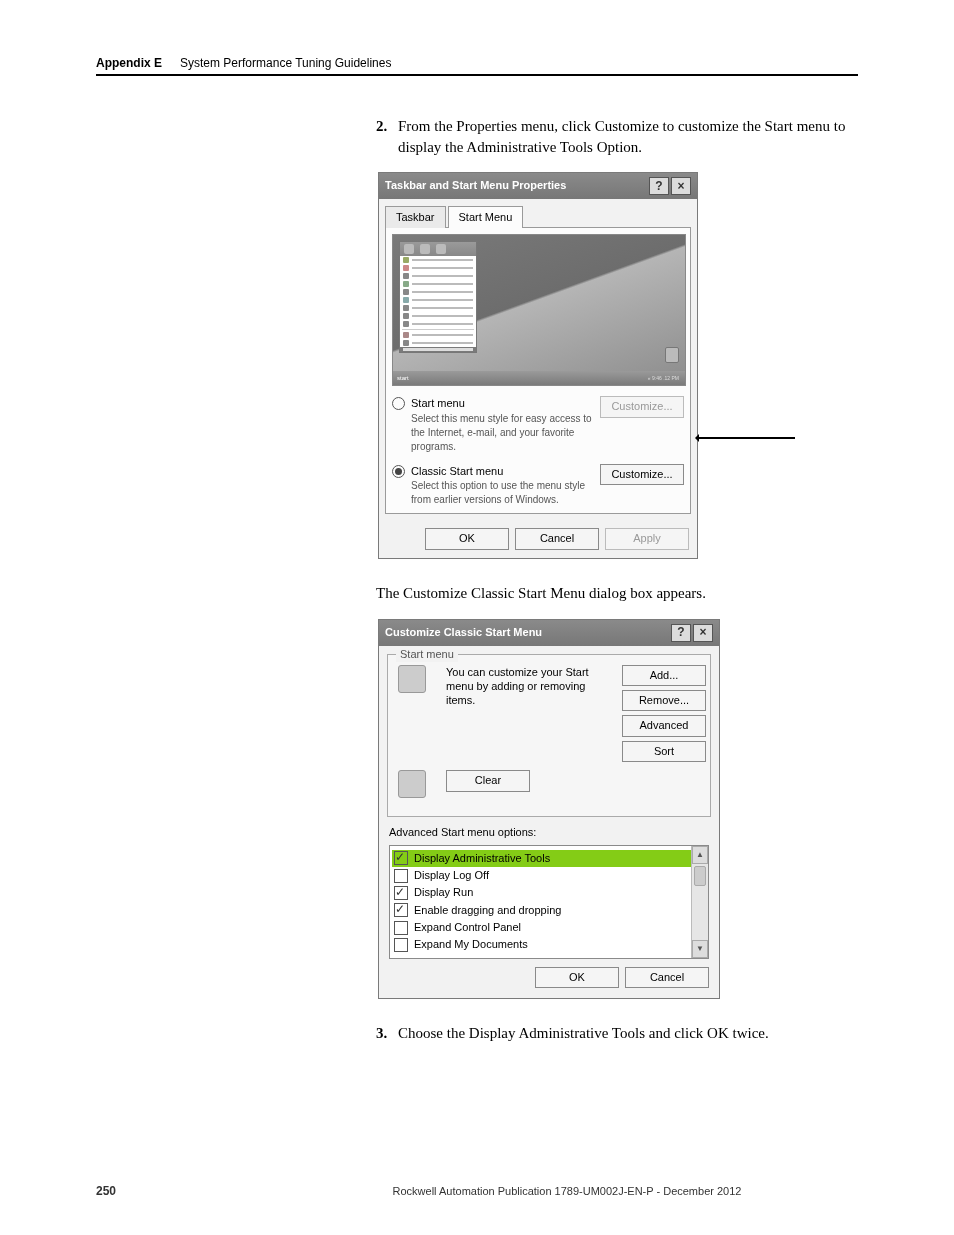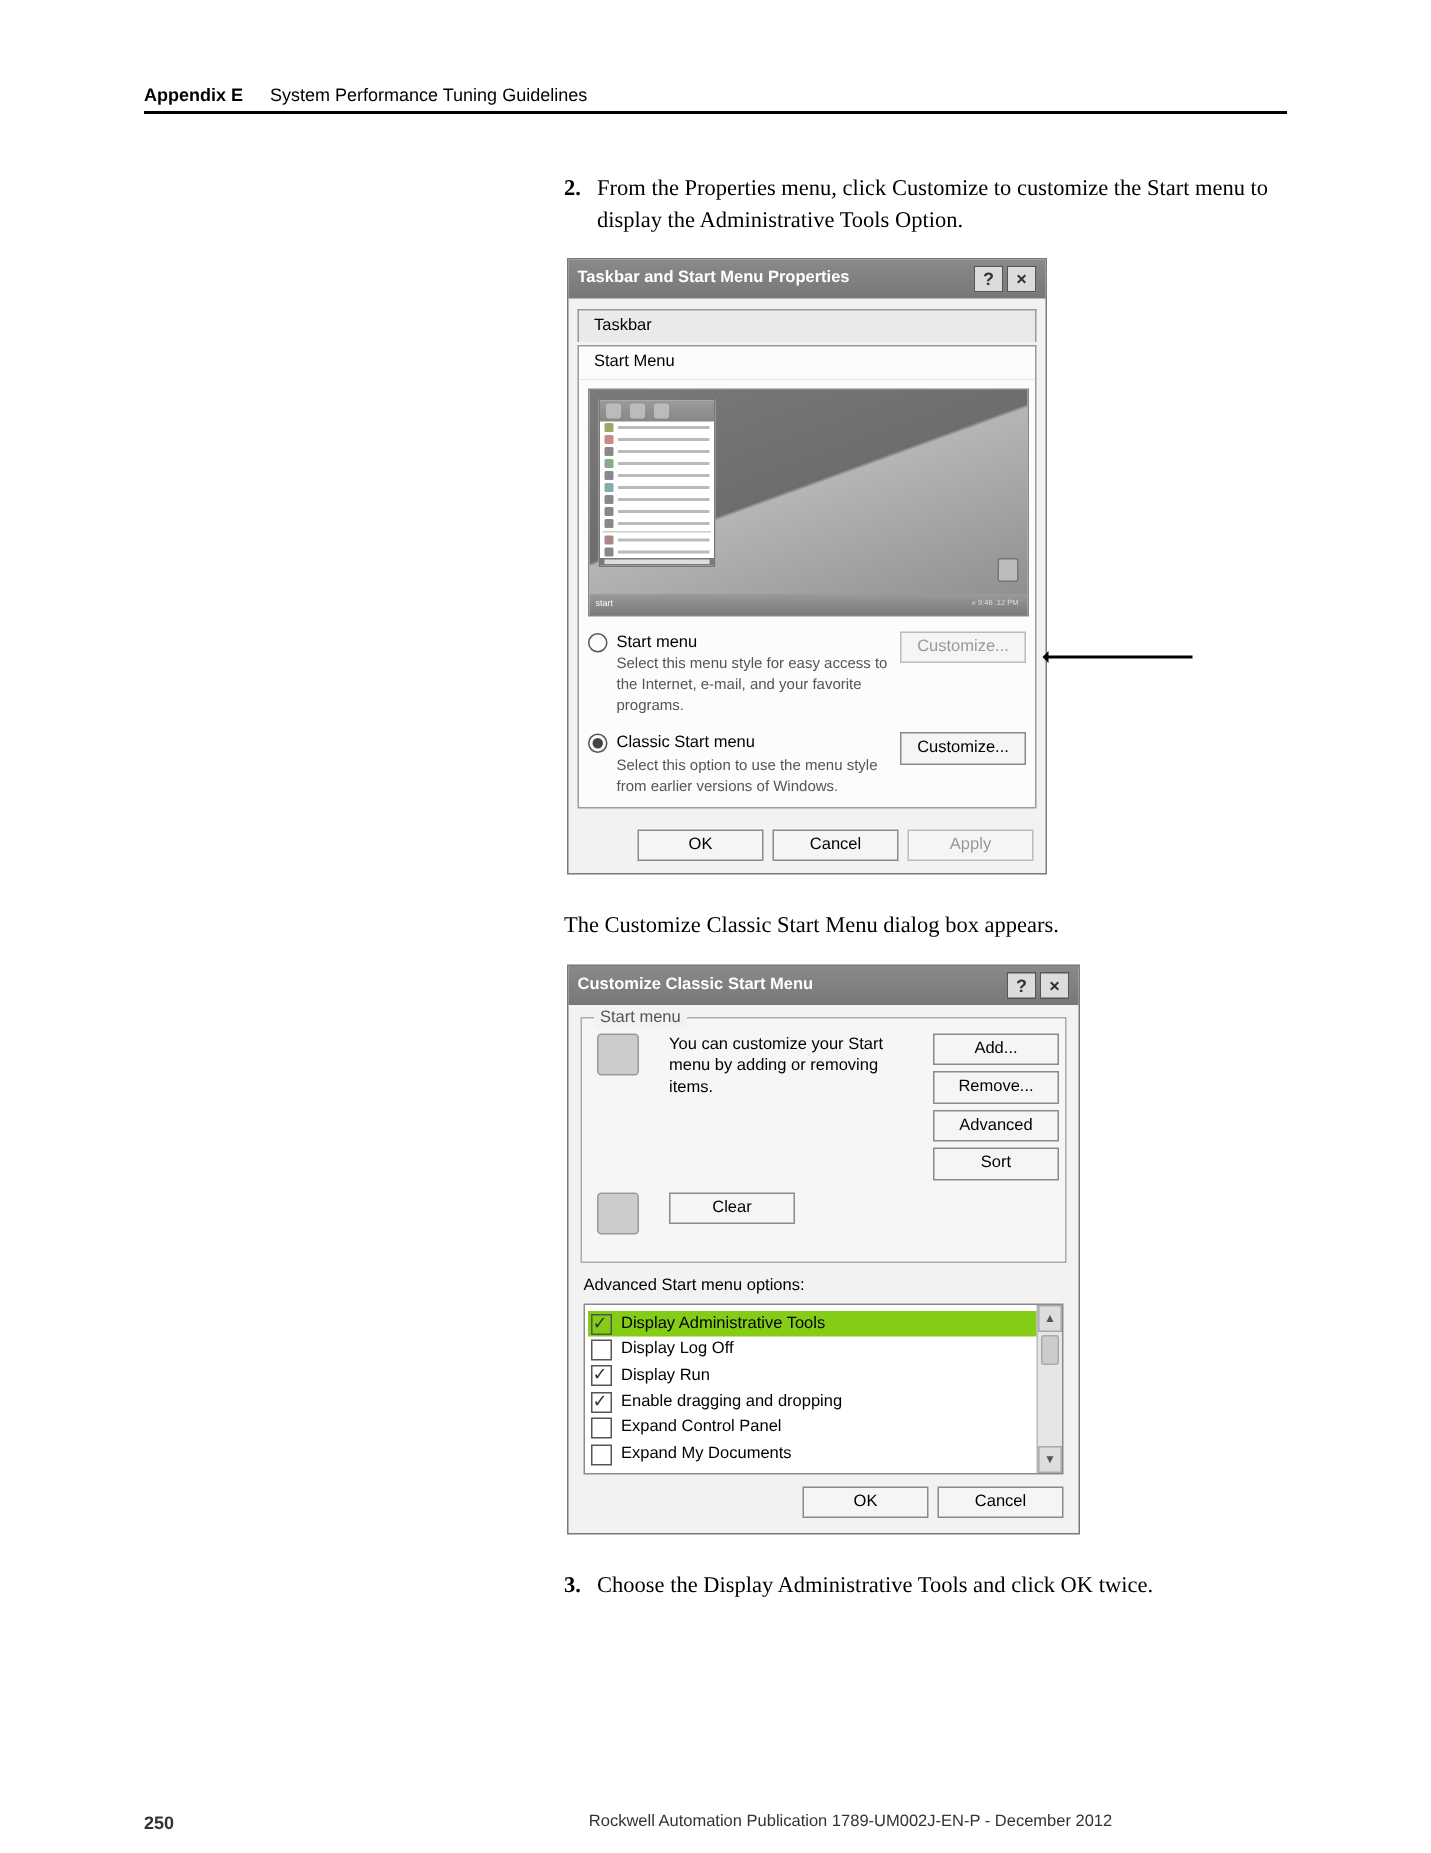--- a/index.html
+++ b/index.html
@@ -47,21 +47,21 @@
     display: flex; align-items: center; justify-content: space-between;
     background: linear-gradient(#8a8a8a,#777);
     color: #fff; font-weight: bold; padding: 4px 6px; font-size: 11px;
   }
   .tb-btns { display: flex; gap: 2px; }
   .tb-btn {
     width: 18px; height: 16px; background: #dcdcdc; border: 1px solid #555;
     display: flex; align-items: center; justify-content: center;
     font-size: 12px; color: #333; font-weight: bold;
   }
-  .tabstrip { display: flex; padding: 6px 6px 0 6px; gap: 2px; flex-direction: column; }
+  .tabstrip { display: flex; padding: 6px 6px 0 6px; gap: 2px; }
   .tab {
     padding: 3px 10px; background: #f2f2f2; border: 1px solid #9a9a9a;
     border-bottom: none; font-size: 11px; position: relative; top: 1px;
   }
   .tab.active { background: #fcfcfc; }
   .tab.inactive { background: #eaeaea; }
   .tabpanel {
     border: 1px solid #9a9a9a; margin: 0 6px 6px 6px; background: #fcfcfc;
     padding: 6px;
   }
@@ -127,21 +127,21 @@
   .chk.checked::after { content:"✓"; position:absolute; left:0; top:-3px; font-size:12px; color:#333;}
   .adv-item.sel { background:#84cc16; }
   .sb { position:absolute; right:0; top:0; bottom:0; width:16px; background:#e6e6e6; border-left:1px solid #bbb;}
   .sb-btn { height:16px; background:#ddd; border:1px solid #aaa; display:flex; align-items:center; justify-content:center; font-size:8px; color:#555;}
   .sb-thumb { margin:2px; height:18px; background:#ccc; border:1px solid #aaa; border-radius:2px;}
   .dlg2 .btn-row { padding: 0 10px 10px 10px; }
 
   .caption { margin: 12px 0 10px 0; }
 
   .footer {
-    margin-top: 140px; display:flex; align-items:flex-start;
+    margin-top: 140px; display:flex; align-items:center;
     font-family: Arial, Helvetica, sans-serif; font-size:11px; color:#333;
   }
   .footer .pg { font-weight:bold; font-size:12px; margin-right: 160px;}
   .footer .pub { flex:1; text-align:center; }
 </style>
 </head>
 <body>
 
 <div class="page">
 

